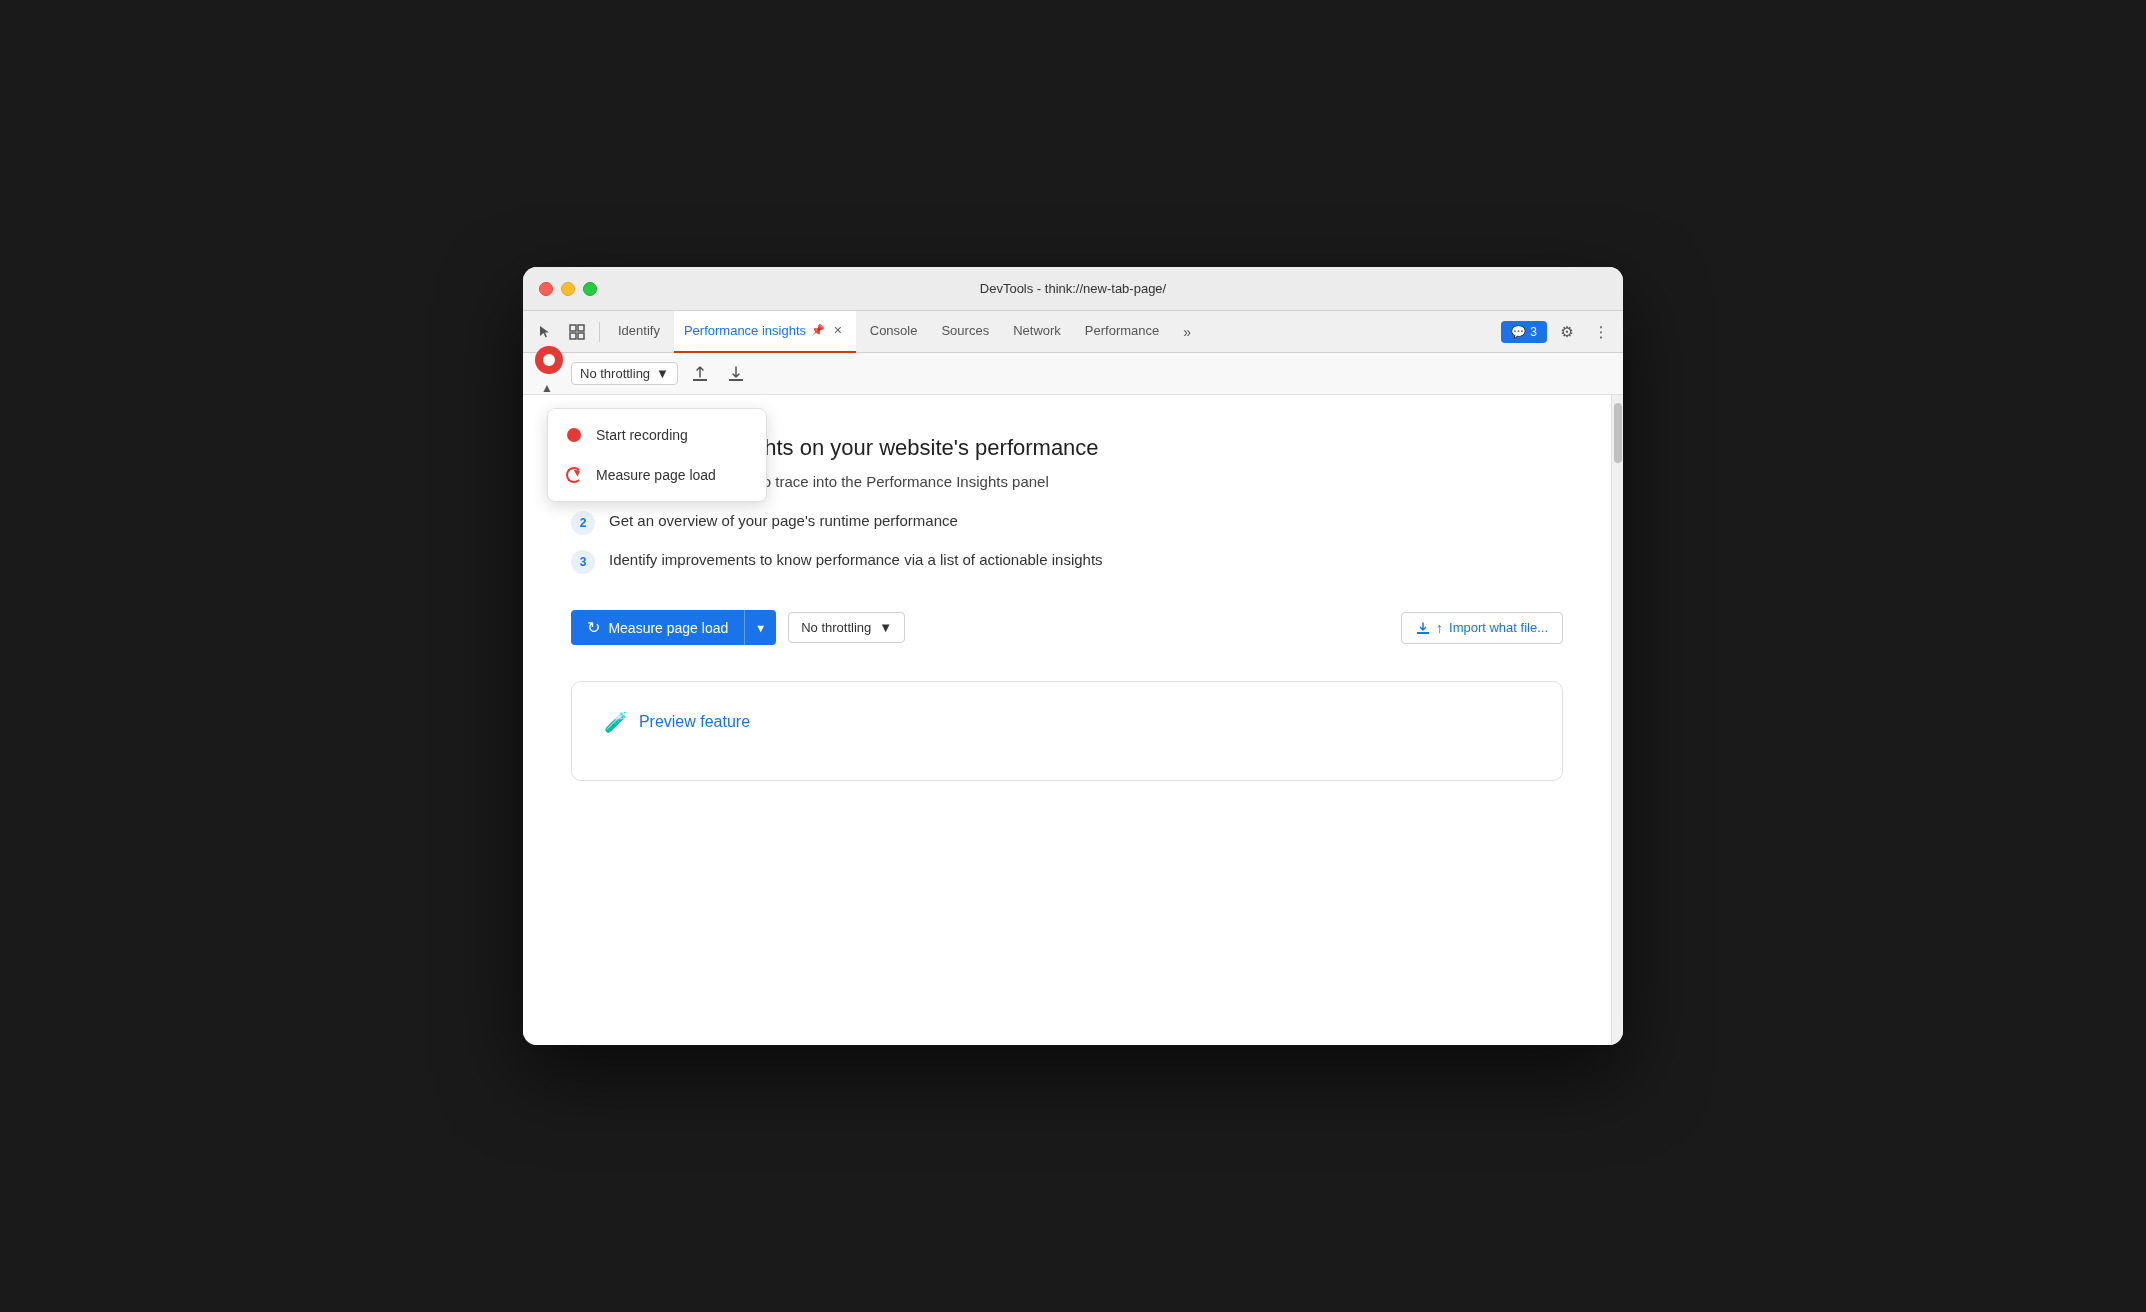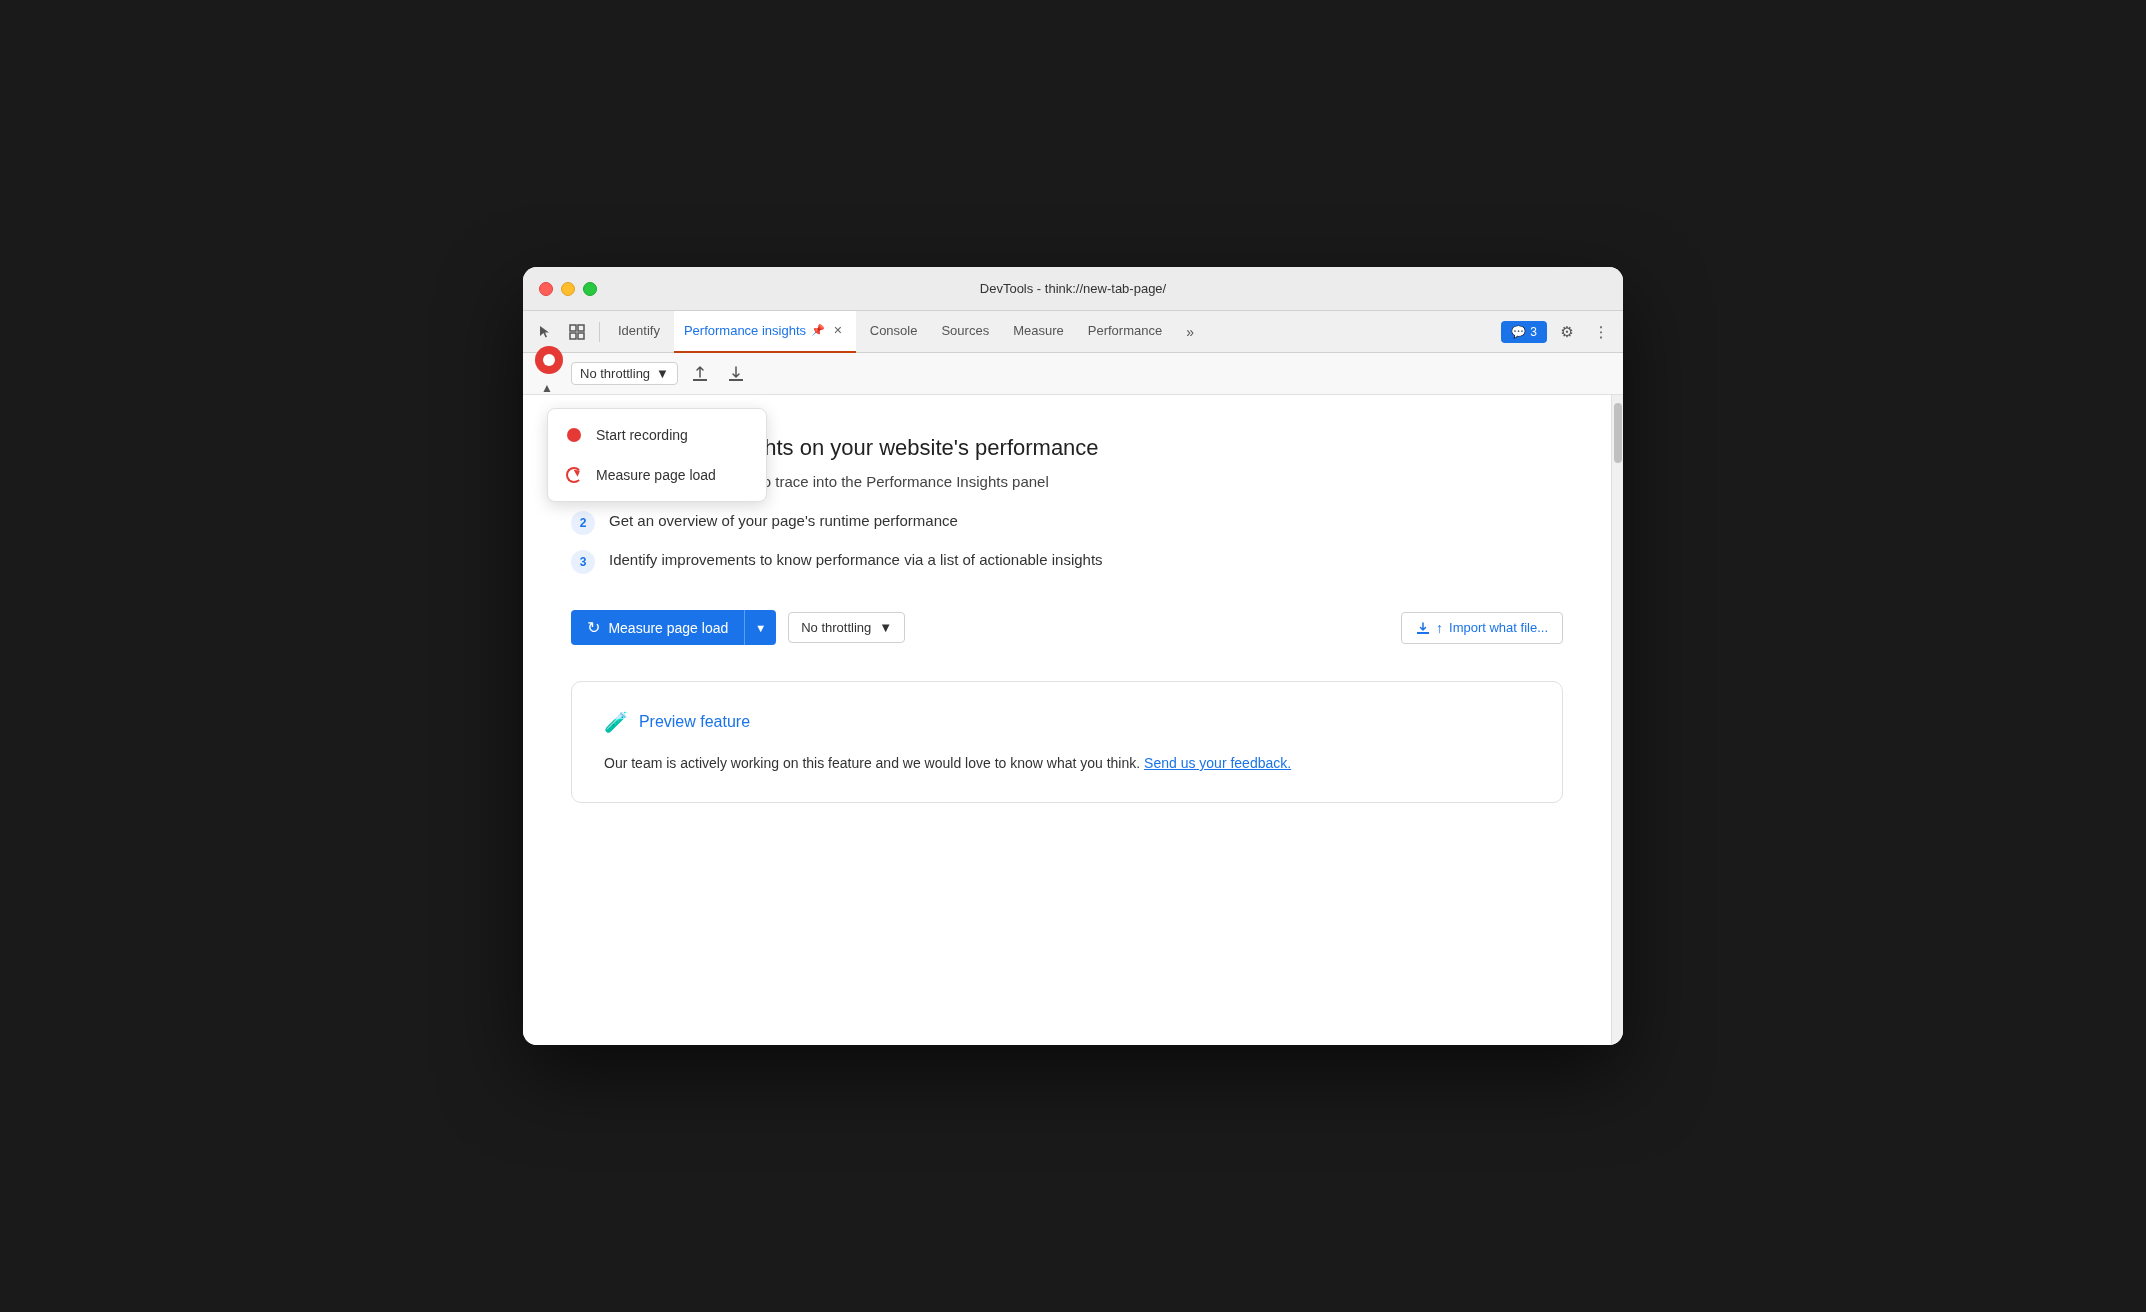--- a/index.html
+++ b/index.html
@@ -517,21 +517,21 @@
 
     <div class="tab">
       <span>Console</span>
     </div>
 
     <div class="tab">
       <span>Sources</span>
     </div>
 
     <div class="tab">
-      <span>Measure</span>
+      <span>Network</span>
     </div>
 
     <div class="tab">
       <span>Performance</span>
     </div>
 
     <button class="tab-icon-btn">
       <span>»</span>
     </button>
 
@@ -644,24 +644,20 @@
           <span style="font-size:14px; color:#1a73e8;">↑</span>
           <span>Import what file...</span>
         </button>
       </div>
 
       <div class="preview-card">
         <div class="preview-header">
           <span class="flask-icon">🧪</span>
           <span>Preview feature</span>
         </div>
-        <p class="preview-text">
-          <span>Our team is actively working on this feature and we would love to know what you think.</span>
-          <a href="#"><span>Send us your feedback.</span></a>
-        </p>
       </div>
     </div>
 
     <div class="scroll-track">
       <div class="scroll-thumb"></div>
     </div>
   </div>
 </div>
 
 </body></html>

